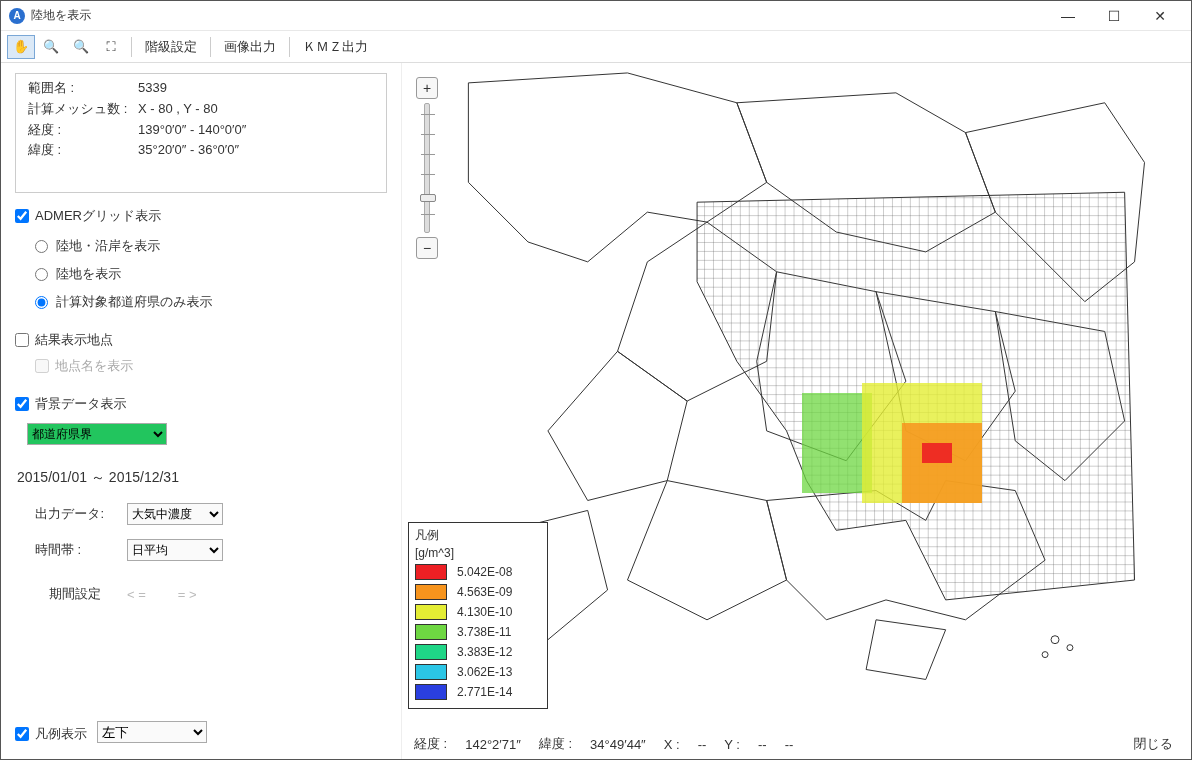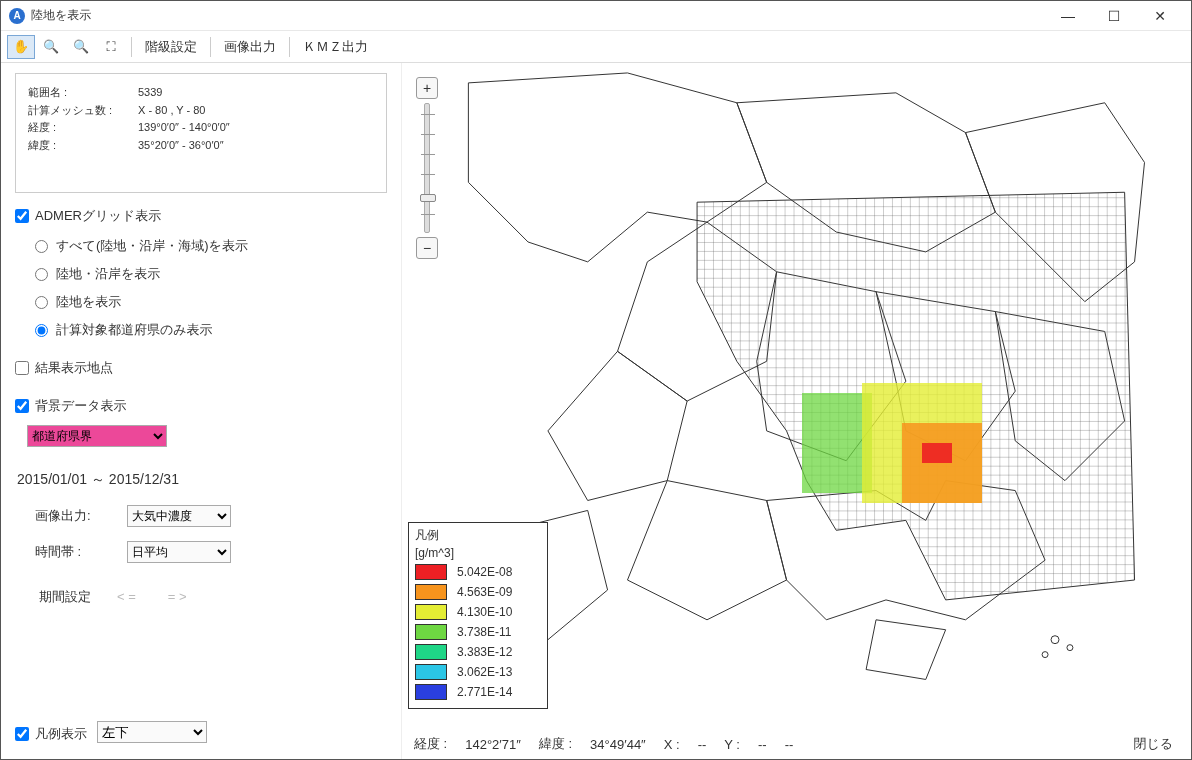--- a/index.html
+++ b/index.html
@@ -10,35 +10,35 @@
 .titlebar .title { flex: 1; font-size: 12px; }
 .winbtns { display: flex; gap: 0; }
 .winbtn { width: 46px; height: 30px; display: flex; align-items: center; justify-content: center; font-size: 14px; cursor: pointer; }
 .toolbar { height: 32px; display: flex; align-items: center; padding: 2px 6px; border-bottom: 1px solid #ddd; gap: 2px; }
 .tbtn { padding: 4px 6px; border: 1px solid transparent; cursor: pointer; font-size: 13px; display: inline-flex; align-items: center; }
 .tbtn.iconbtn { width: 28px; height: 24px; justify-content: center; }
 .tbtn.active { border: 1px solid #7aa7d6; background: #dbe9f7; }
 .toolsep { width: 1px; height: 20px; background: #ccc; margin: 0 4px; }
 .body { flex: 1; display: flex; overflow: hidden; }
 .sidebar { width: 400px; padding: 10px 14px; display: flex; flex-direction: column; gap: 6px; }
-.infobox { border: 1px solid #ccc; padding: 10px 12px; height: 120px; font-size: 11px; line-height: 1.6; }
+.infobox { border: 1px solid #ccc; padding: 4px 12px; height: 120px; font-size: 13px; line-height: 1.6; }
 .infobox .row { display: flex; }
 .infobox .lbl { min-width: 110px; }
 .chk { display: flex; align-items: center; gap: 6px; margin-top: 8px; }
 .chk input { width: 14px; height: 14px; }
 .radios { margin-left: 20px; margin-top: 6px; display: flex; flex-direction: column; gap: 10px; }
 .radios label { display: flex; align-items: center; gap: 8px; }
 .disabled { color: #aaa; }
-.select { width: 140px; height: 22px; font-size: 12px; border: 1px solid #aaa; background: #ec4899; }
+.select { width: 140px; height: 22px; font-size: 12px; border: 1px solid #aaa; background: #22c55e; }
 .selwrap { margin-left: 12px; margin-top: 4px; }
 .daterange { margin: 18px 0 6px 2px; font-size: 14px; }
 .formrow { display: flex; align-items: center; gap: 12px; margin: 4px 0 4px 20px; }
 .formrow .flabel { width: 80px; }
-.formrow select { width: 104px; height: 22px; font-size: 12px; border: 1px solid #aaa; background: #fafafa; }
-.periodrow { display: flex; align-items: center; gap: 20px; margin: 14px 0 0 24px; }
+.formrow select { width: 96px; height: 22px; font-size: 12px; border: 1px solid #aaa; background: #fafafa; }
+.periodrow { display: flex; gap: 20px; margin: 14px 0 0 34px; }
 .periodbtn { color: #bbb; font-size: 13px; cursor: default; padding: 2px 6px; }
 .legendrow { margin-top: auto; display: flex; align-items: flex-end; gap: 10px; padding-bottom: 6px; }
 .maparea { flex: 1; position: relative; border-left: 1px solid #eee; }
 .mapcanvas { position: absolute; inset: 0; background: #fff; }
 .zoomctrl { position: absolute; left: 14px; top: 14px; display: flex; flex-direction: column; align-items: center; }
 .zbtn { width: 22px; height: 22px; border: 1px solid #999; background: #f7f7f7; display: flex; align-items: center; justify-content: center; font-size: 14px; cursor: pointer; border-radius: 3px; }
 .zslider { width: 6px; height: 130px; background: linear-gradient(#ddd,#ddd); border: 1px solid #aaa; margin: 4px 0; position: relative; border-radius: 2px; }
 .zslider .tick { position: absolute; left: -4px; width: 14px; height: 1px; background: #999; }
 .zslider .thumb { position: absolute; left: -5px; width: 16px; height: 8px; background: #eee; border: 1px solid #888; border-radius: 2px; top: 90px; }
 .legendbox { position: absolute; left: 6px; bottom: 50px; width: 140px; border: 1px solid #333; background: #fff; padding: 4px 6px 6px 6px; font-size: 12px; }
@@ -109,55 +109,55 @@
           </div>
       </div>
 
       <label class="chk">
         <input type="checkbox" checked="" style="">
         <span>ADMERグリッド表示</span>
       </label>
       <div class="radios">
         <label>
             <input type="radio" name="gd" style="">
-            <span>すべて(陸地・沿岸・海域)を表示</span>
-          </label>
-        <label>
-            <input type="radio" name="gd" style="">
             <span>陸地・沿岸を表示</span>
           </label>
         <label>
             <input type="radio" name="gd" style="">
             <span>陸地を表示</span>
           </label>
         <label>
             <input type="radio" name="gd" checked="" style="">
             <span>計算対象都道府県のみ表示</span>
           </label>
       </div>
 
       <label class="chk" style="margin-top:14px">
         <input type="checkbox" style="">
         <span>結果表示地点</span>
       </label>
+      <label class="chk disabled" style="margin-left:20px;margin-top:2px">
+        <input type="checkbox" disabled="" style="">
+        <span>地点名を表示</span>
+      </label>
 
       <label class="chk" style="margin-top:14px">
         <input type="checkbox" checked="" style="">
         <span>背景データ表示</span>
       </label>
       <div class="selwrap">
         <select class="select">
           <option>都道府県界</option>
         </select>
       </div>
 
       <div class="daterange">2015/01/01 ～ 2015/12/31</div>
 
       <div class="formrow">
-        <span class="flabel">画像出力:</span>
+        <span class="flabel">出力データ:</span>
         <select><option>大気中濃度</option></select>
       </div>
       <div class="formrow">
         <span class="flabel">時間帯 :</span>
         <select><option>日平均</option></select>
       </div>
 
       <div class="periodrow">
         <span>期間設定</span>
         <span class="periodbtn">&lt;  =</span>

